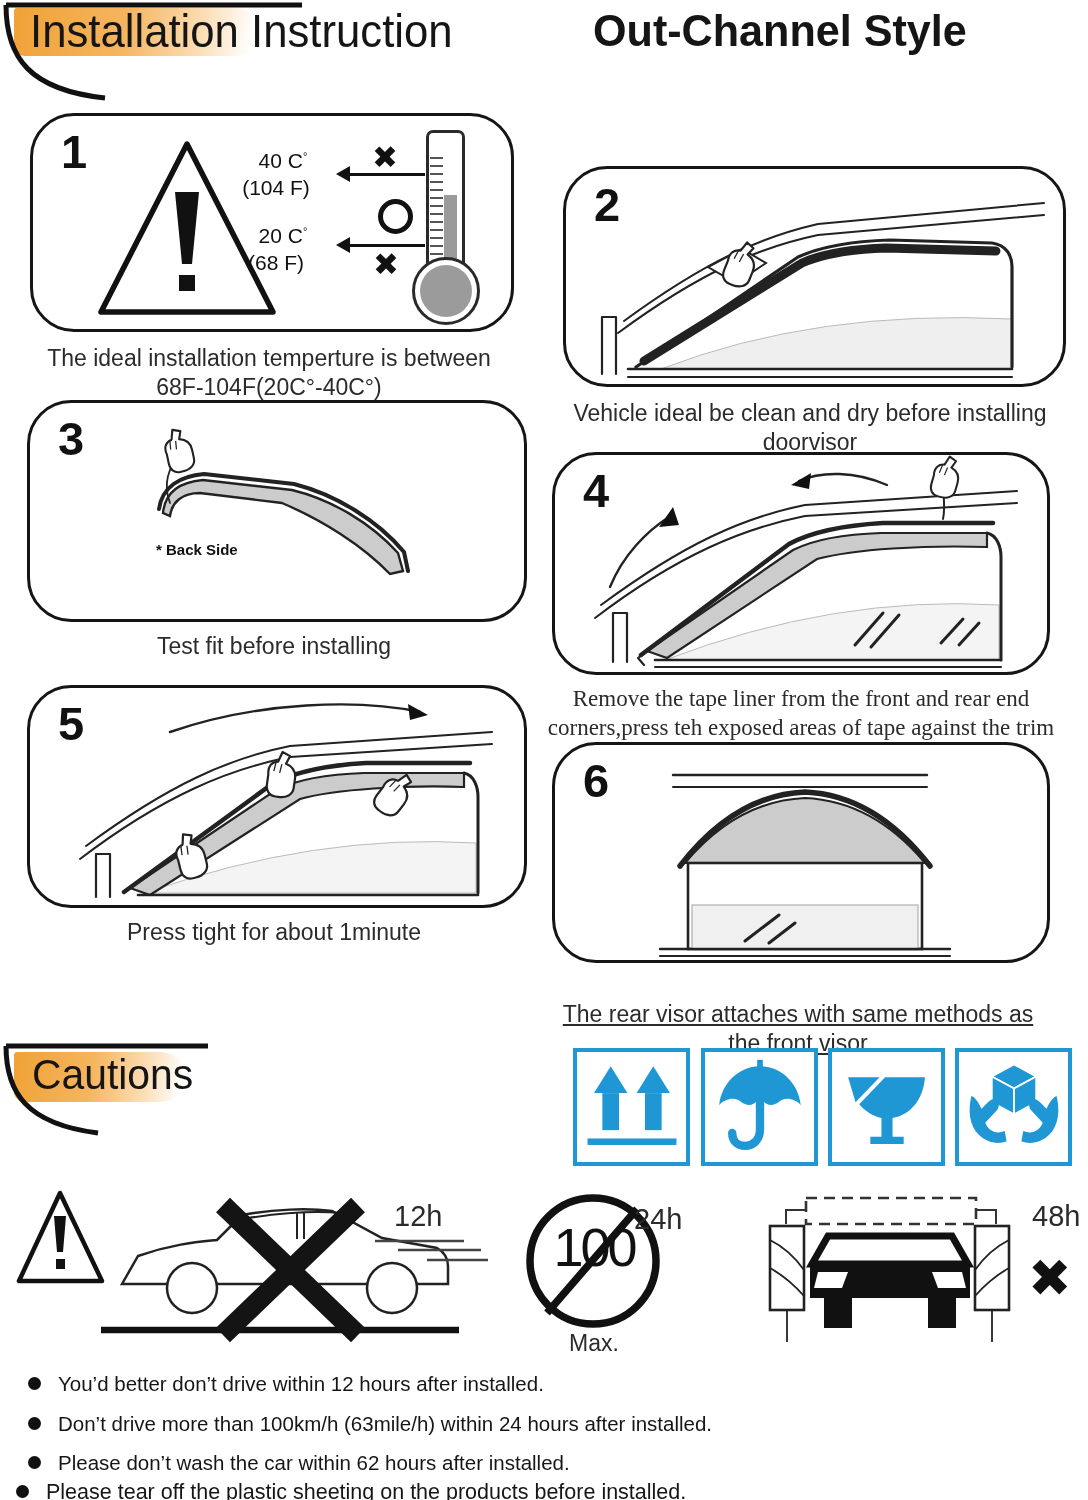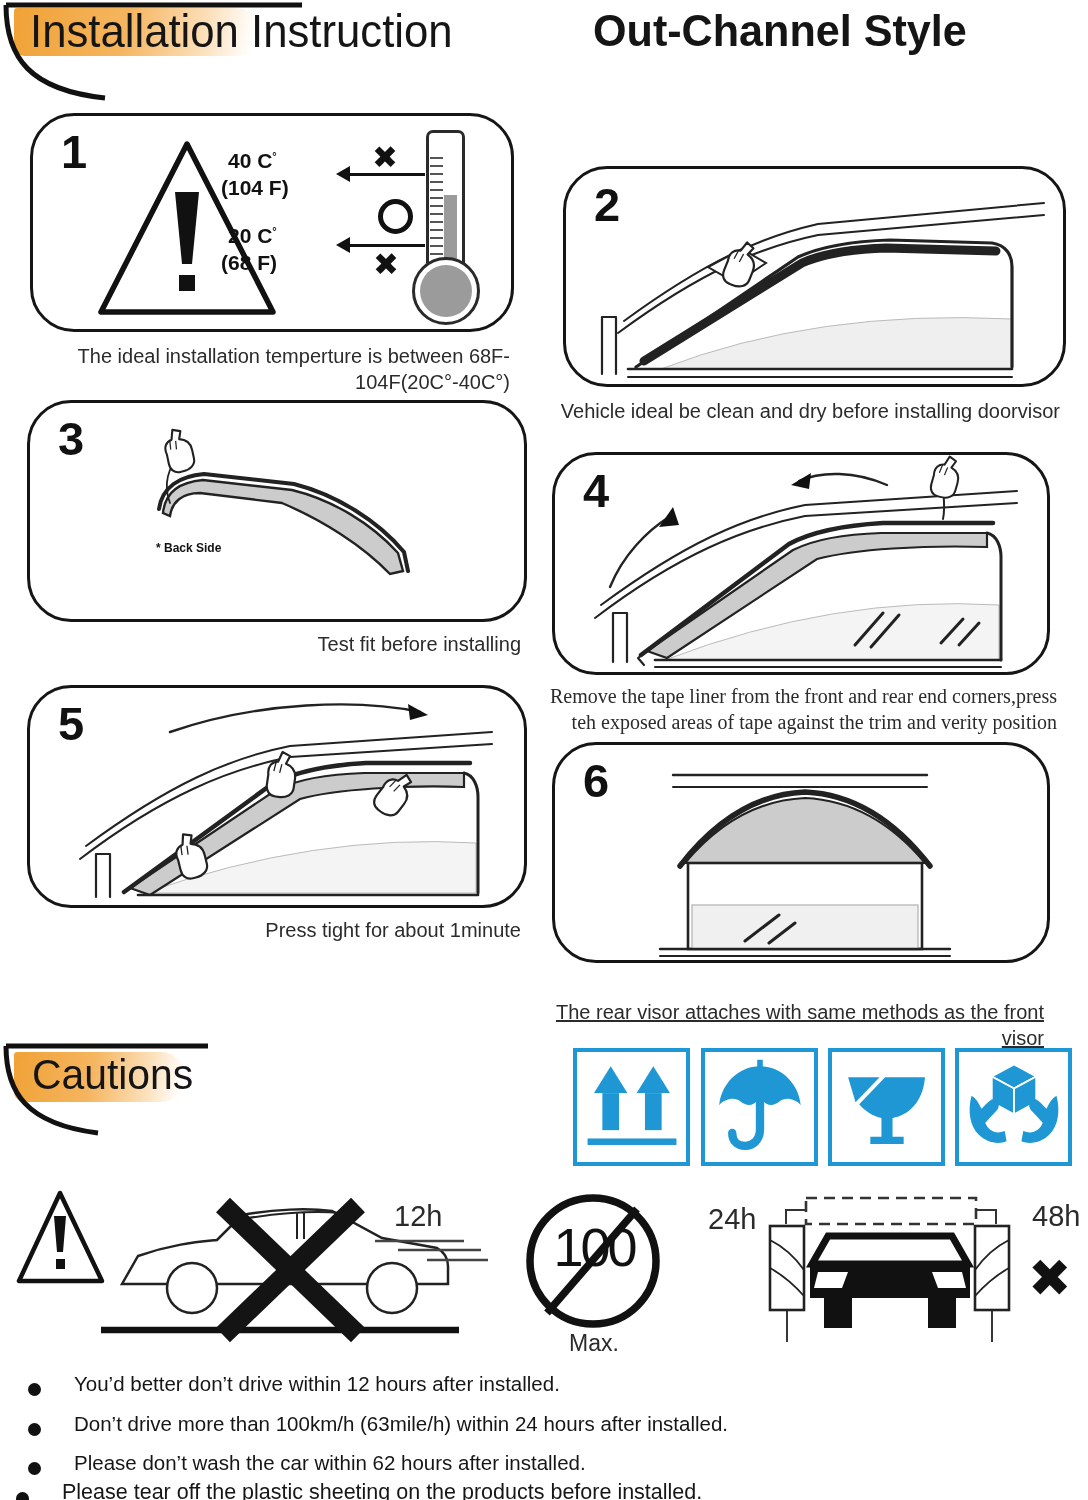--- a/index.html
+++ b/index.html
@@ -4,30 +4,30 @@
 <style>
   :root{ --ink:#161616; --blue:#1E97D4; --orange:#F4A642; }
   html,body{margin:0;padding:0;}
   body{
     width:1088px;height:1500px;position:relative;background:#fff;overflow:hidden;
     font-family:"Liberation Sans","DejaVu Sans",sans-serif;color:#1c1c1c;
   }
   .abs{position:absolute;}
   .stepbox{position:absolute;border:3.5px solid #151515;border-radius:44px;background:#fff;}
   .stepnum{position:absolute;left:28px;top:8px;font-size:47px;font-weight:700;letter-spacing:-1px;color:#111;}
-  .cap{position:absolute;font-size:20px;color:#2b2b2b;text-align:right;line-height:1.28;}
+  .cap{position:absolute;font-size:23px;color:#2b2b2b;text-align:center;line-height:1.28;}
   .hours{position:absolute;font-size:29px;color:#2b2b2b;}
   .picon{position:absolute;top:1048px;width:117px;height:118px;border:4px solid var(--blue);background:#fff;
          display:flex;align-items:center;justify-content:center;box-sizing:border-box;}
-  .bullet{position:absolute;display:flex;gap:33px;font-size:20.5px;color:#161616;align-items:flex-end;}
+  .bullet{position:absolute;display:flex;gap:17px;font-size:20.5px;color:#161616;align-items:flex-start;}
   .dot{width:13px;height:13px;border-radius:50%;background:#111;margin-top:5px;flex:none;}
   .swoosh-blob{position:absolute;border-radius:8px 60px 60px 26px;
      background:linear-gradient(100deg,#F0A236 0%,#F5B55F 45%,#FBDDB4 75%,rgba(255,255,255,0) 96%);}
   .big-title{position:absolute;font-size:46px;font-weight:400;color:#151515;transform:scaleX(.95);transform-origin:left top;white-space:nowrap;}
-  .temp{position:absolute;font-size:21px;font-weight:700;color:#111;width:110px;text-align:left;white-space:nowrap;}
+  .temp{position:absolute;font-size:21px;font-weight:400;color:#111;width:110px;text-align:center;white-space:nowrap;}
   .temp sup{font-size:11px;}
   .arrowL{position:absolute;height:3px;background:#111;}
   .arrowL::before{content:"";position:absolute;left:-13px;top:-7px;border:8.5px solid transparent;border-right:14px solid #111;border-left:none;}
   .xmark{position:absolute;font-weight:700;color:#111;line-height:1;}
   .oring{position:absolute;width:25px;height:25px;border:5.5px solid #111;border-radius:50%;}
   svg{display:block;}
   .lineart{stroke:#222;fill:none;stroke-linecap:round;stroke-linejoin:round;}
 </style>
 </head>
 <body>
@@ -95,21 +95,21 @@
 <div class="cap" style="left:560px;width:500px;top:399px;">Vehicle ideal be clean and dry before installing doorvisor</div>
 
 <div class="stepbox" style="left:27px;top:400px;width:494px;height:216px;">
   <div class="stepnum">3</div>
   <svg class="abs" style="left:0;top:0;" width="494" height="216" viewBox="0 0 494 216">
     <path d="M133,110 C135,89 150,79 173,77 L262,87 C303,97 342,121 368,150 L373,168 L360,171 C332,142 292,117 252,100 L170,90 C152,90 142,99 140,113 Z" fill="#ccc" stroke="#222" stroke-width="2.4"></path>
     <path class="lineart" stroke-width="4" d="M129,106 C132,84 150,73 174,71 L264,81 C307,92 348,118 374,149 L378,168"></path>
     <path class="lineart" stroke-width="1.8" d="M140,100 C133,82 138,63 150,54"></path>
     <use href="#hand" transform="translate(128,28) rotate(-12) scale(.95)"></use>
   </svg>
-  <div class="abs" style="left:126px;top:138px;font-size:12px;font-weight:700;color:#111;">* Back Side</div>
+  <div class="abs" style="left:126px;top:138px;font-size:15px;font-weight:700;color:#111;">* Back Side</div>
 </div>
 <div class="cap" style="left:27px;width:494px;top:632px;">Test fit before installing</div>
 
 <div class="stepbox" style="left:552px;top:452px;width:492px;height:217px;">
   <div class="stepnum">4</div>
   <svg class="abs" style="left:0;top:0;" width="492" height="217" viewBox="0 0 492 217">
     <path class="lineart" stroke-width="2" d="M46,150 C130,88 190,62 250,50 L462,36"></path>
     <path class="lineart" stroke-width="2" d="M40,163 C124,99 190,73 250,61 L462,48"></path>
     <path d="M110,205 Q280,140 444,150 L444,205 Z" fill="#f4f4f4" stroke="#bbb" stroke-width="1"></path>
     <path class="lineart" stroke="#fff" stroke-width="3" d="M300,190 l28,-32 M316,192 l28,-32 M386,188 l22,-24 M404,190 l20,-22"></path>
@@ -225,21 +225,21 @@
   <path d="M131,13 L266,143 M266,13 L131,143" stroke="#141414" stroke-width="20"></path>
 </svg>
 <div class="hours" style="left:394px;top:1200px;">12h</div>
 
 <div class="abs" style="left:528px;top:1216px;width:132px;text-align:center;font-size:54px;letter-spacing:-3px;color:#111;">100</div>
 <svg class="abs" style="left:523px;top:1190px;" width="142" height="146">
   <circle cx="70" cy="71" r="63" fill="none" stroke="#111" stroke-width="7.5"></circle>
   <path d="M114,19 L24,123" stroke="#111" stroke-width="7.5"></path>
 </svg>
 <div class="abs" style="left:528px;top:1330px;width:132px;text-align:center;font-size:23px;color:#2b2b2b;">Max.</div>
-<div class="hours" style="left:708px;top:1203px;text-align:center;">24h</div>
+<div class="hours" style="left:634px;top:1203px;text-align:center;">24h</div>
 
 <svg class="abs" style="left:762px;top:1192px;" width="255" height="152" viewBox="0 0 255 152">
   <rect x="44" y="6" width="170" height="26" fill="#fff" stroke="#333" stroke-width="2.6" stroke-dasharray="11 7"></rect>
   <path d="M44,18 H24 V32 M214,18 H234 V32" fill="none" stroke="#333" stroke-width="2"></path>
   <rect x="8" y="34" width="34" height="84" fill="#fff" stroke="#222" stroke-width="2.6"></rect>
   <path d="M8,48 Q28,58 42,78 M8,76 Q26,86 42,104" fill="none" stroke="#222" stroke-width="1.8"></path>
   <path d="M25,118 V150" stroke="#222" stroke-width="1.8"></path>
   <rect x="213" y="34" width="34" height="84" fill="#fff" stroke="#222" stroke-width="2.6"></rect>
   <path d="M247,48 Q227,58 213,78 M247,76 Q229,86 213,104" fill="none" stroke="#222" stroke-width="1.8"></path>
   <path d="M230,118 V150" stroke="#222" stroke-width="1.8"></path>

